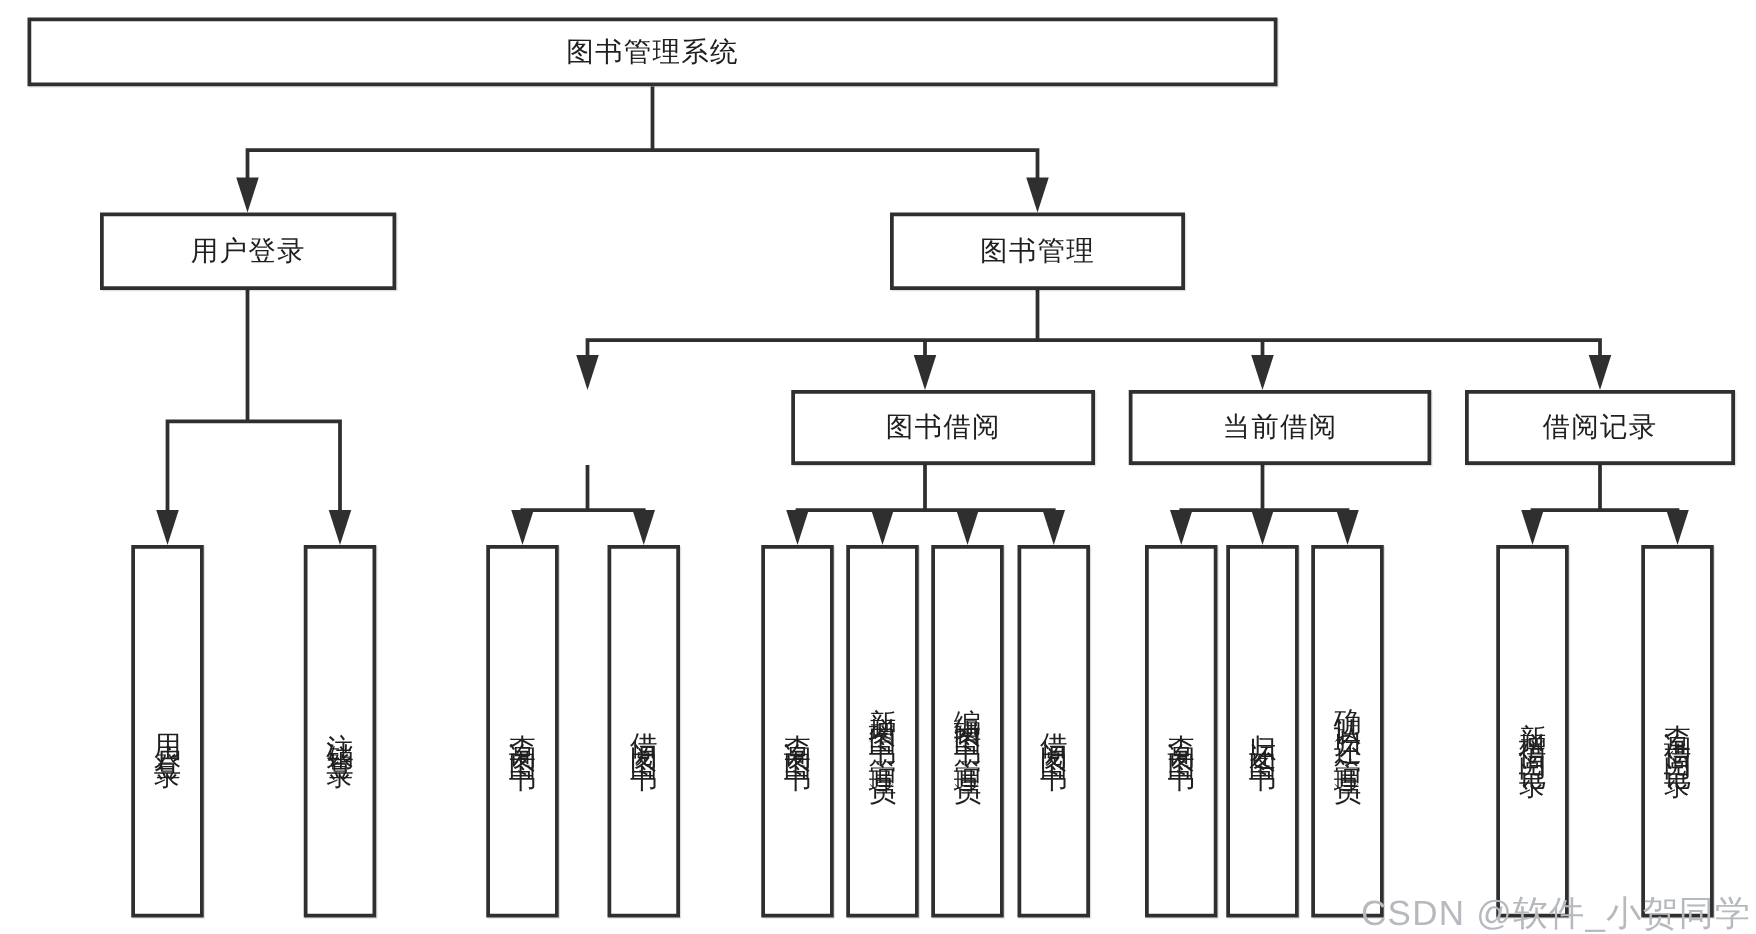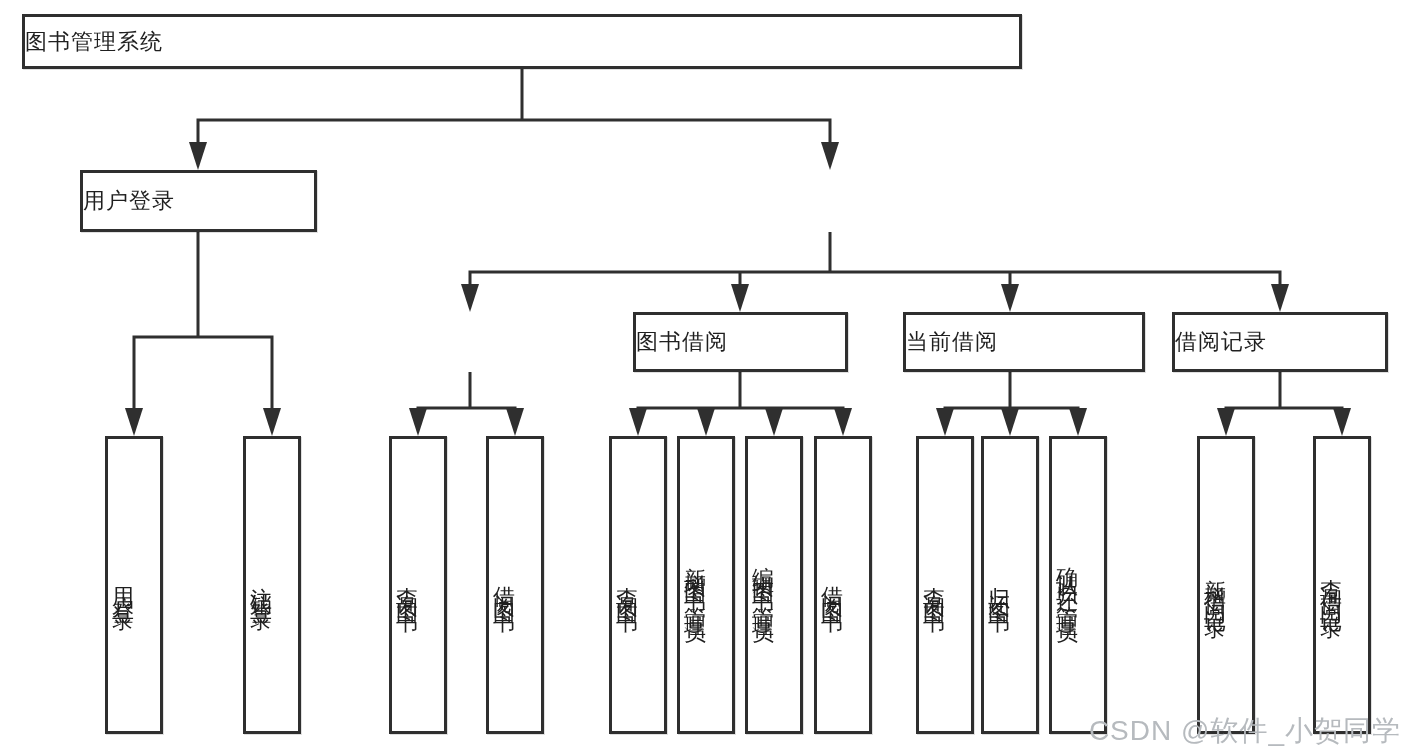--- a/index.html
+++ b/index.html
@@ -15,20 +15,21 @@
     background: #ffffff;
     overflow: hidden;
   }
   .box {
     position: absolute;
     box-sizing: border-box;
     border: 3px solid #2f2f2f;
     background: #ffffff;
     display: flex;
     align-items: center;
+    justify-content: center;
     color: #1f1f1f;
     font-size: 22px;
     box-shadow: 1px 1px 0 rgba(0,0,0,0.12);
   }
   .box.h {
     letter-spacing: 1px;
   }
   .box.v {
     width: 58px;
     height: 298px;
@@ -105,22 +106,25 @@
     </g>
   </svg>
 
   <div class="box h" style="left:22px; top:14px; width:1000px; height:55px;">
     <span>图书管理系统</span>
   </div>
 
   <div class="box h" style="left:80px; top:170px; width:237px; height:62px;">
     <span>用户登录</span>
   </div>
+  <div class="box h" style="left:712px; top:170px; width:236px; height:62px;">
+    <span>图书管理</span>
+  </div>
 
-  <div class="box h" style="left:633px; top:312px; width:215px; height:60px;">
+  <div class="box h" style="left:633px; top:312px; width:243px; height:60px;">
     <span>图书借阅</span>
   </div>
   <div class="box h" style="left:903px; top:312px; width:242px; height:60px;">
     <span>当前借阅</span>
   </div>
   <div class="box h" style="left:1172px; top:312px; width:216px; height:60px;">
     <span>借阅记录</span>
   </div>
 
   <div class="box v" style="left:105px; top:436px;">

